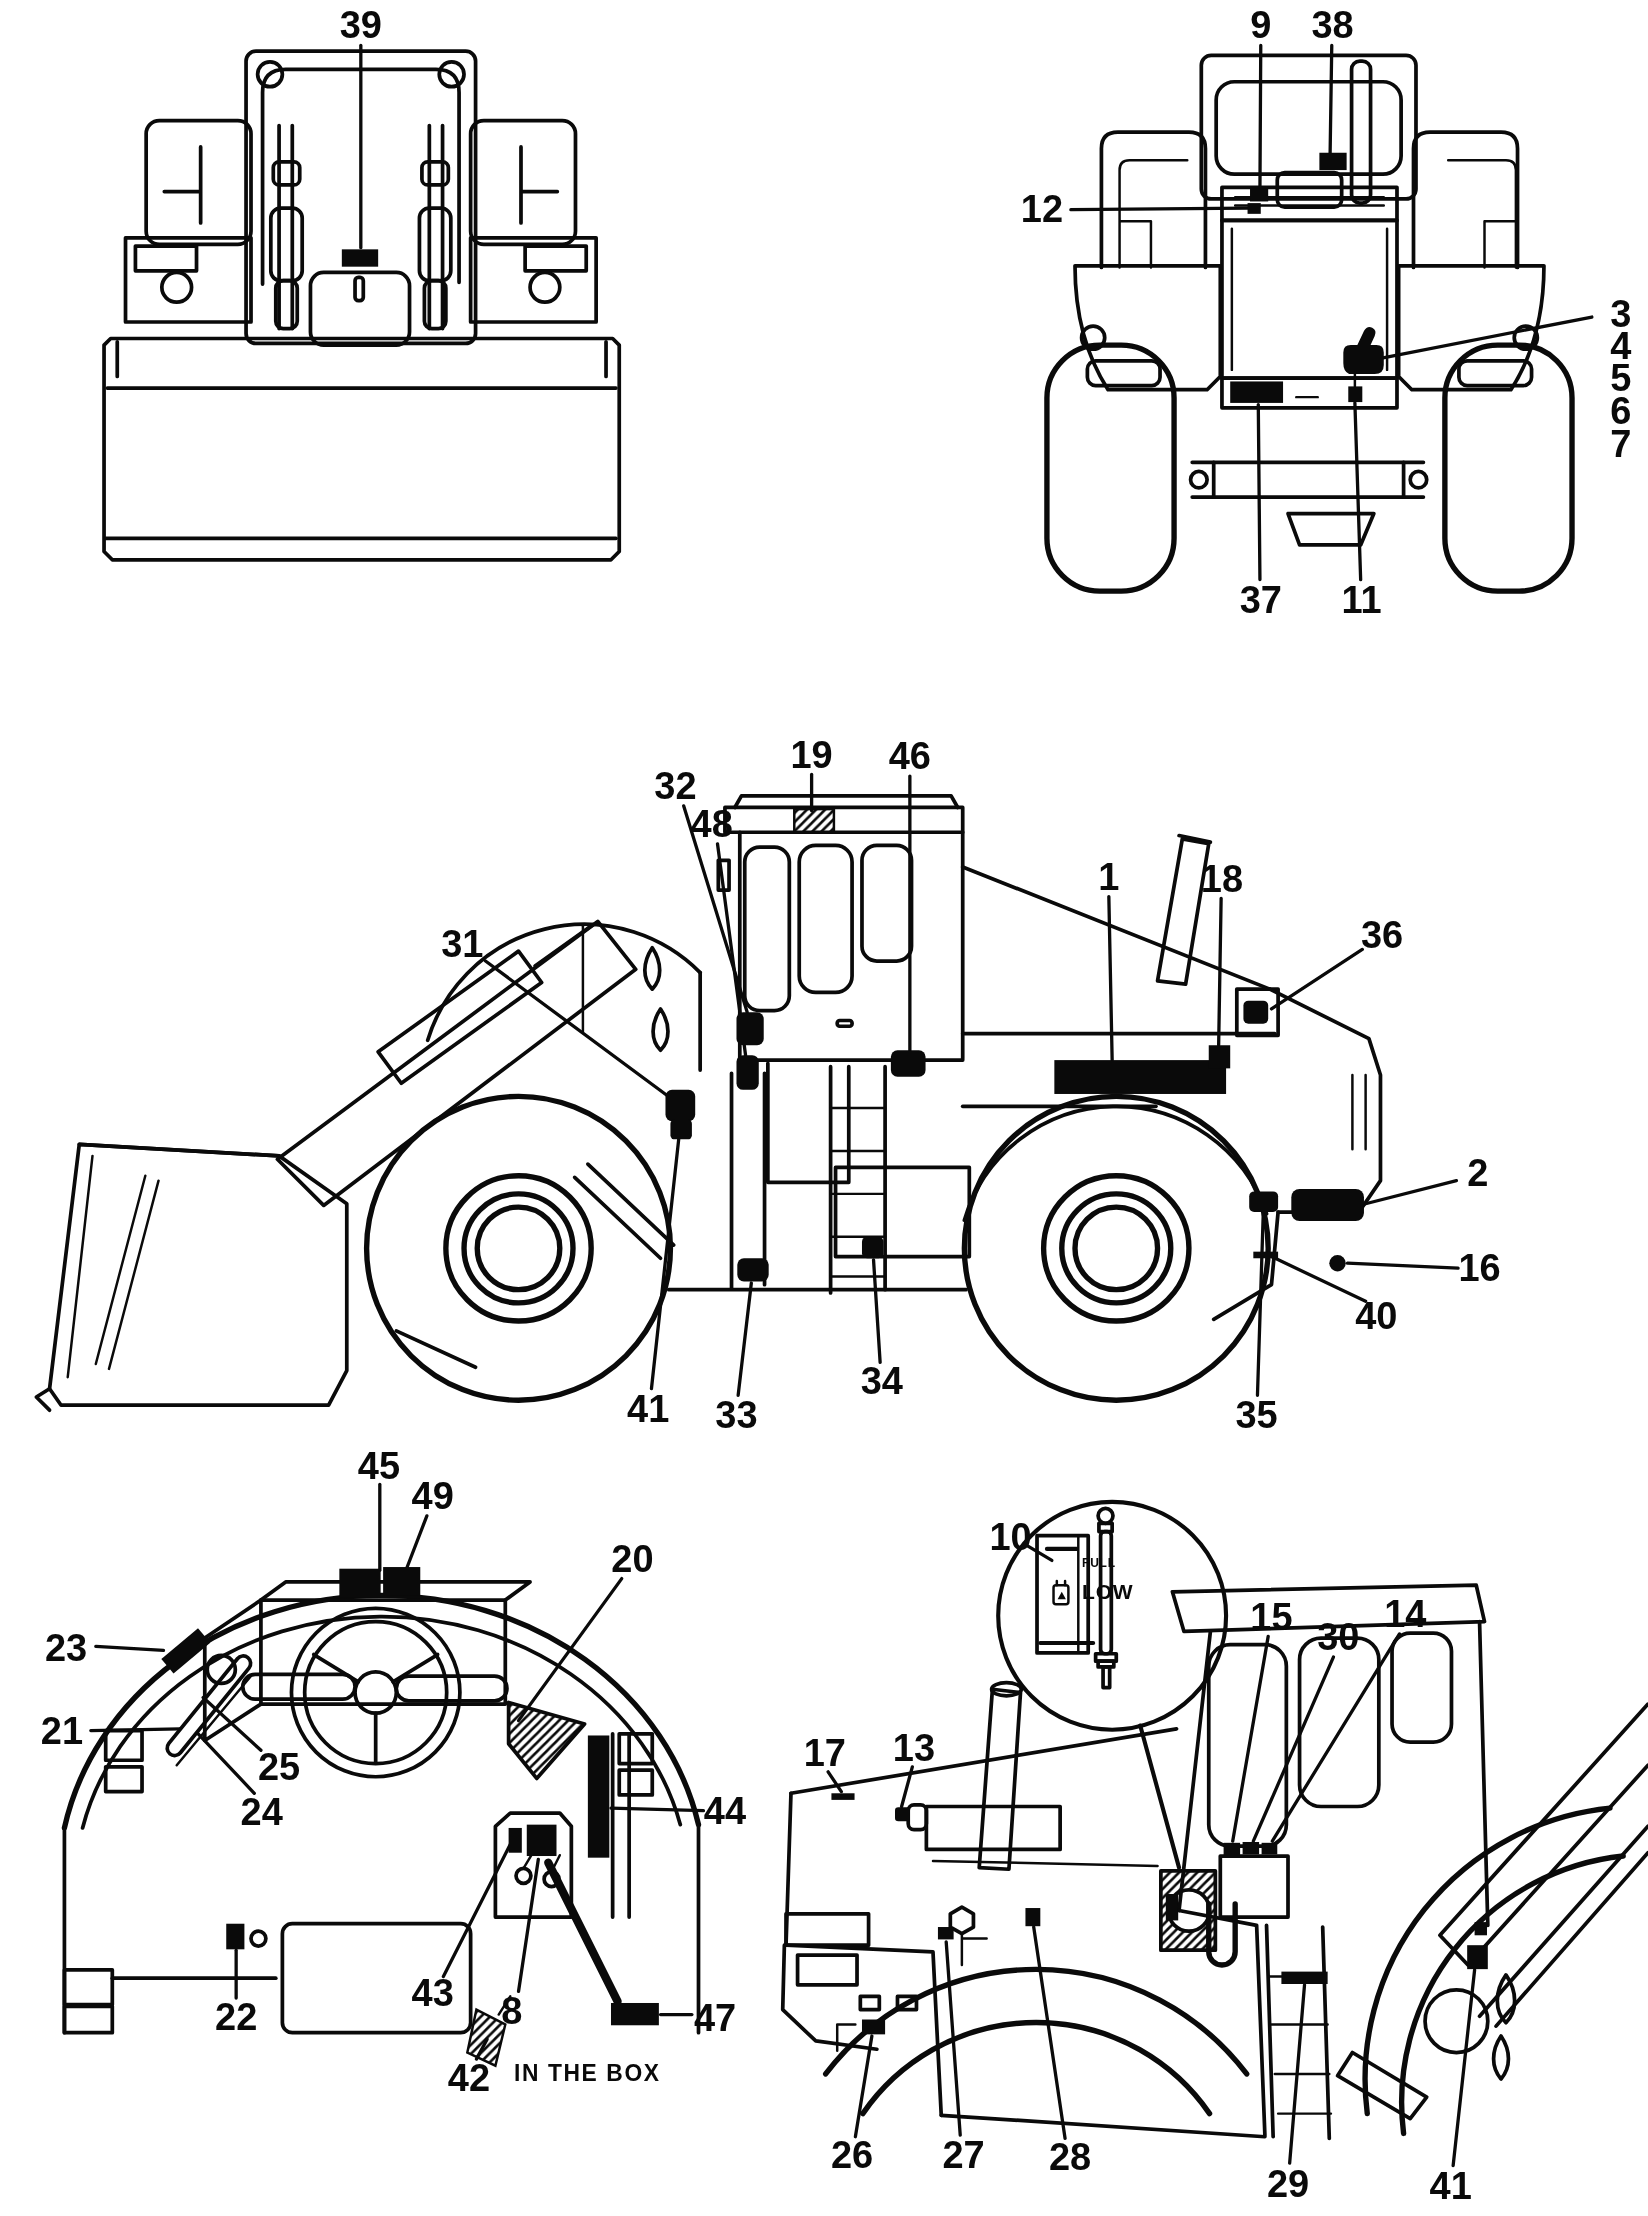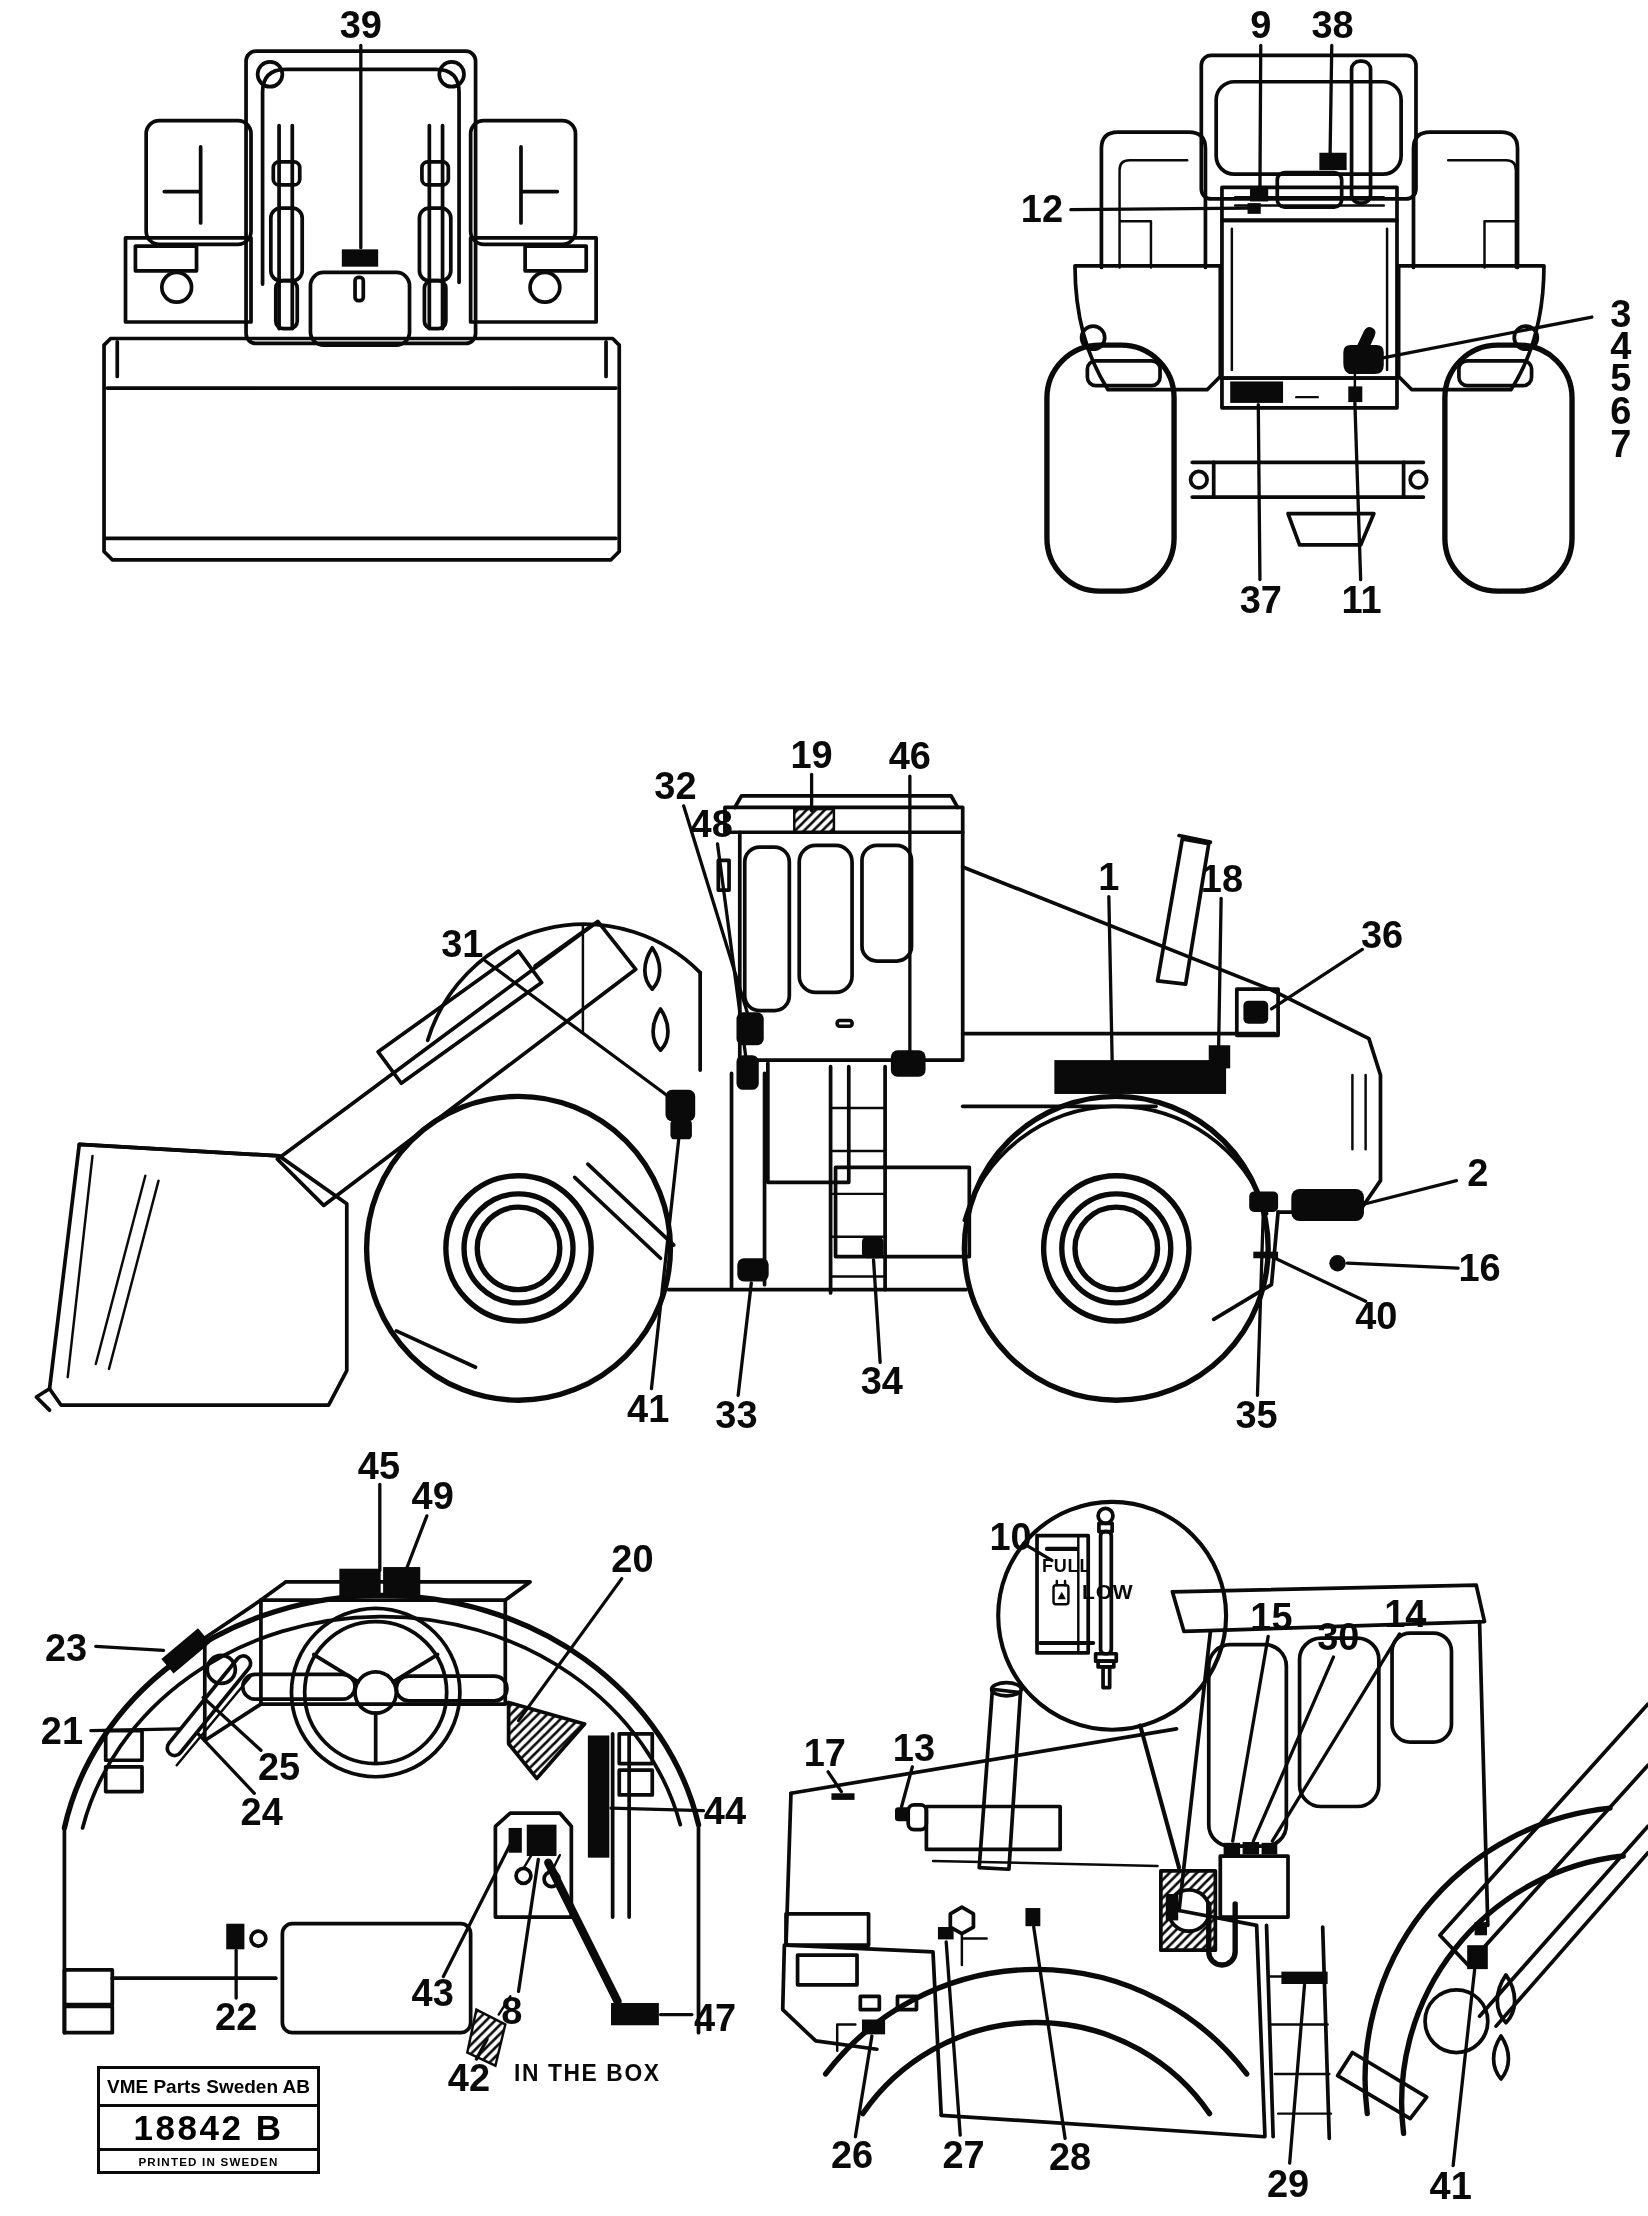--- a/index.html
+++ b/index.html
@@ -12,21 +12,21 @@
   .art .thin{stroke-width:3;}
   .art .thick{stroke-width:6.5;}
   .callout{
     font-family:"Liberation Sans",sans-serif;font-weight:bold;font-size:46px;
     fill:#0a0a0a;text-anchor:middle;
   }
   .leader{stroke:#0a0a0a;fill:none;stroke-linecap:round;}
   .decal{fill:#0a0a0a;stroke:none;}
   .decal-hatch{fill:url(#hatch);stroke:#0a0a0a;stroke-width:3;}
   .txt{position:absolute;color:#0a0a0a;font-weight:bold;white-space:nowrap;}
-  .inset-full{left:1042px;top:1556px;font-size:18px;letter-spacing:0.8px;border-top:0;}
+  .inset-full{left:1082px;top:1556px;font-size:12px;letter-spacing:0.8px;border-top:0;}
   .inset-low{left:1049px;top:1580px;font-size:21px;letter-spacing:0.8px;margin-left:33px;}
   .in-the-box{left:514px;top:2059px;font-size:24px;letter-spacing:1.7px;transform:scaleX(.95);transform-origin:left;}
   .stamp{
     position:absolute;left:97px;top:2066px;width:223px;height:108px;
     border:3.3px solid #0a0a0a;box-sizing:border-box;background:#fff;
     display:flex;flex-direction:column;
   }
   .stamp .r1{height:35px;border-bottom:3.3px solid #0a0a0a;display:flex;align-items:center;justify-content:center;
     font-size:19px;font-weight:bold;}
   .stamp .r2{flex:1;display:flex;align-items:center;justify-content:center;
@@ -449,20 +449,15 @@
         <text x="1296" y="2628" class="callout">28</text>
         <text x="1560" y="2661" class="callout">29</text>
         <text x="1757" y="2663" class="callout">41</text>
       </g>
   </svg>
 
   <div class="txt inset-full">FULL</div>
   <div class="txt inset-low">LOW</div>
   <div class="txt in-the-box">IN THE BOX</div>
 
-  <div class="stamp">
-    <div class="r1">VME Parts Sweden AB</div>
-    <div class="r2">18842 B</div>
-    <div class="r3">PRINTED IN SWEDEN</div>
-  </div>
 
 </div>
 
 
 </body></html>

